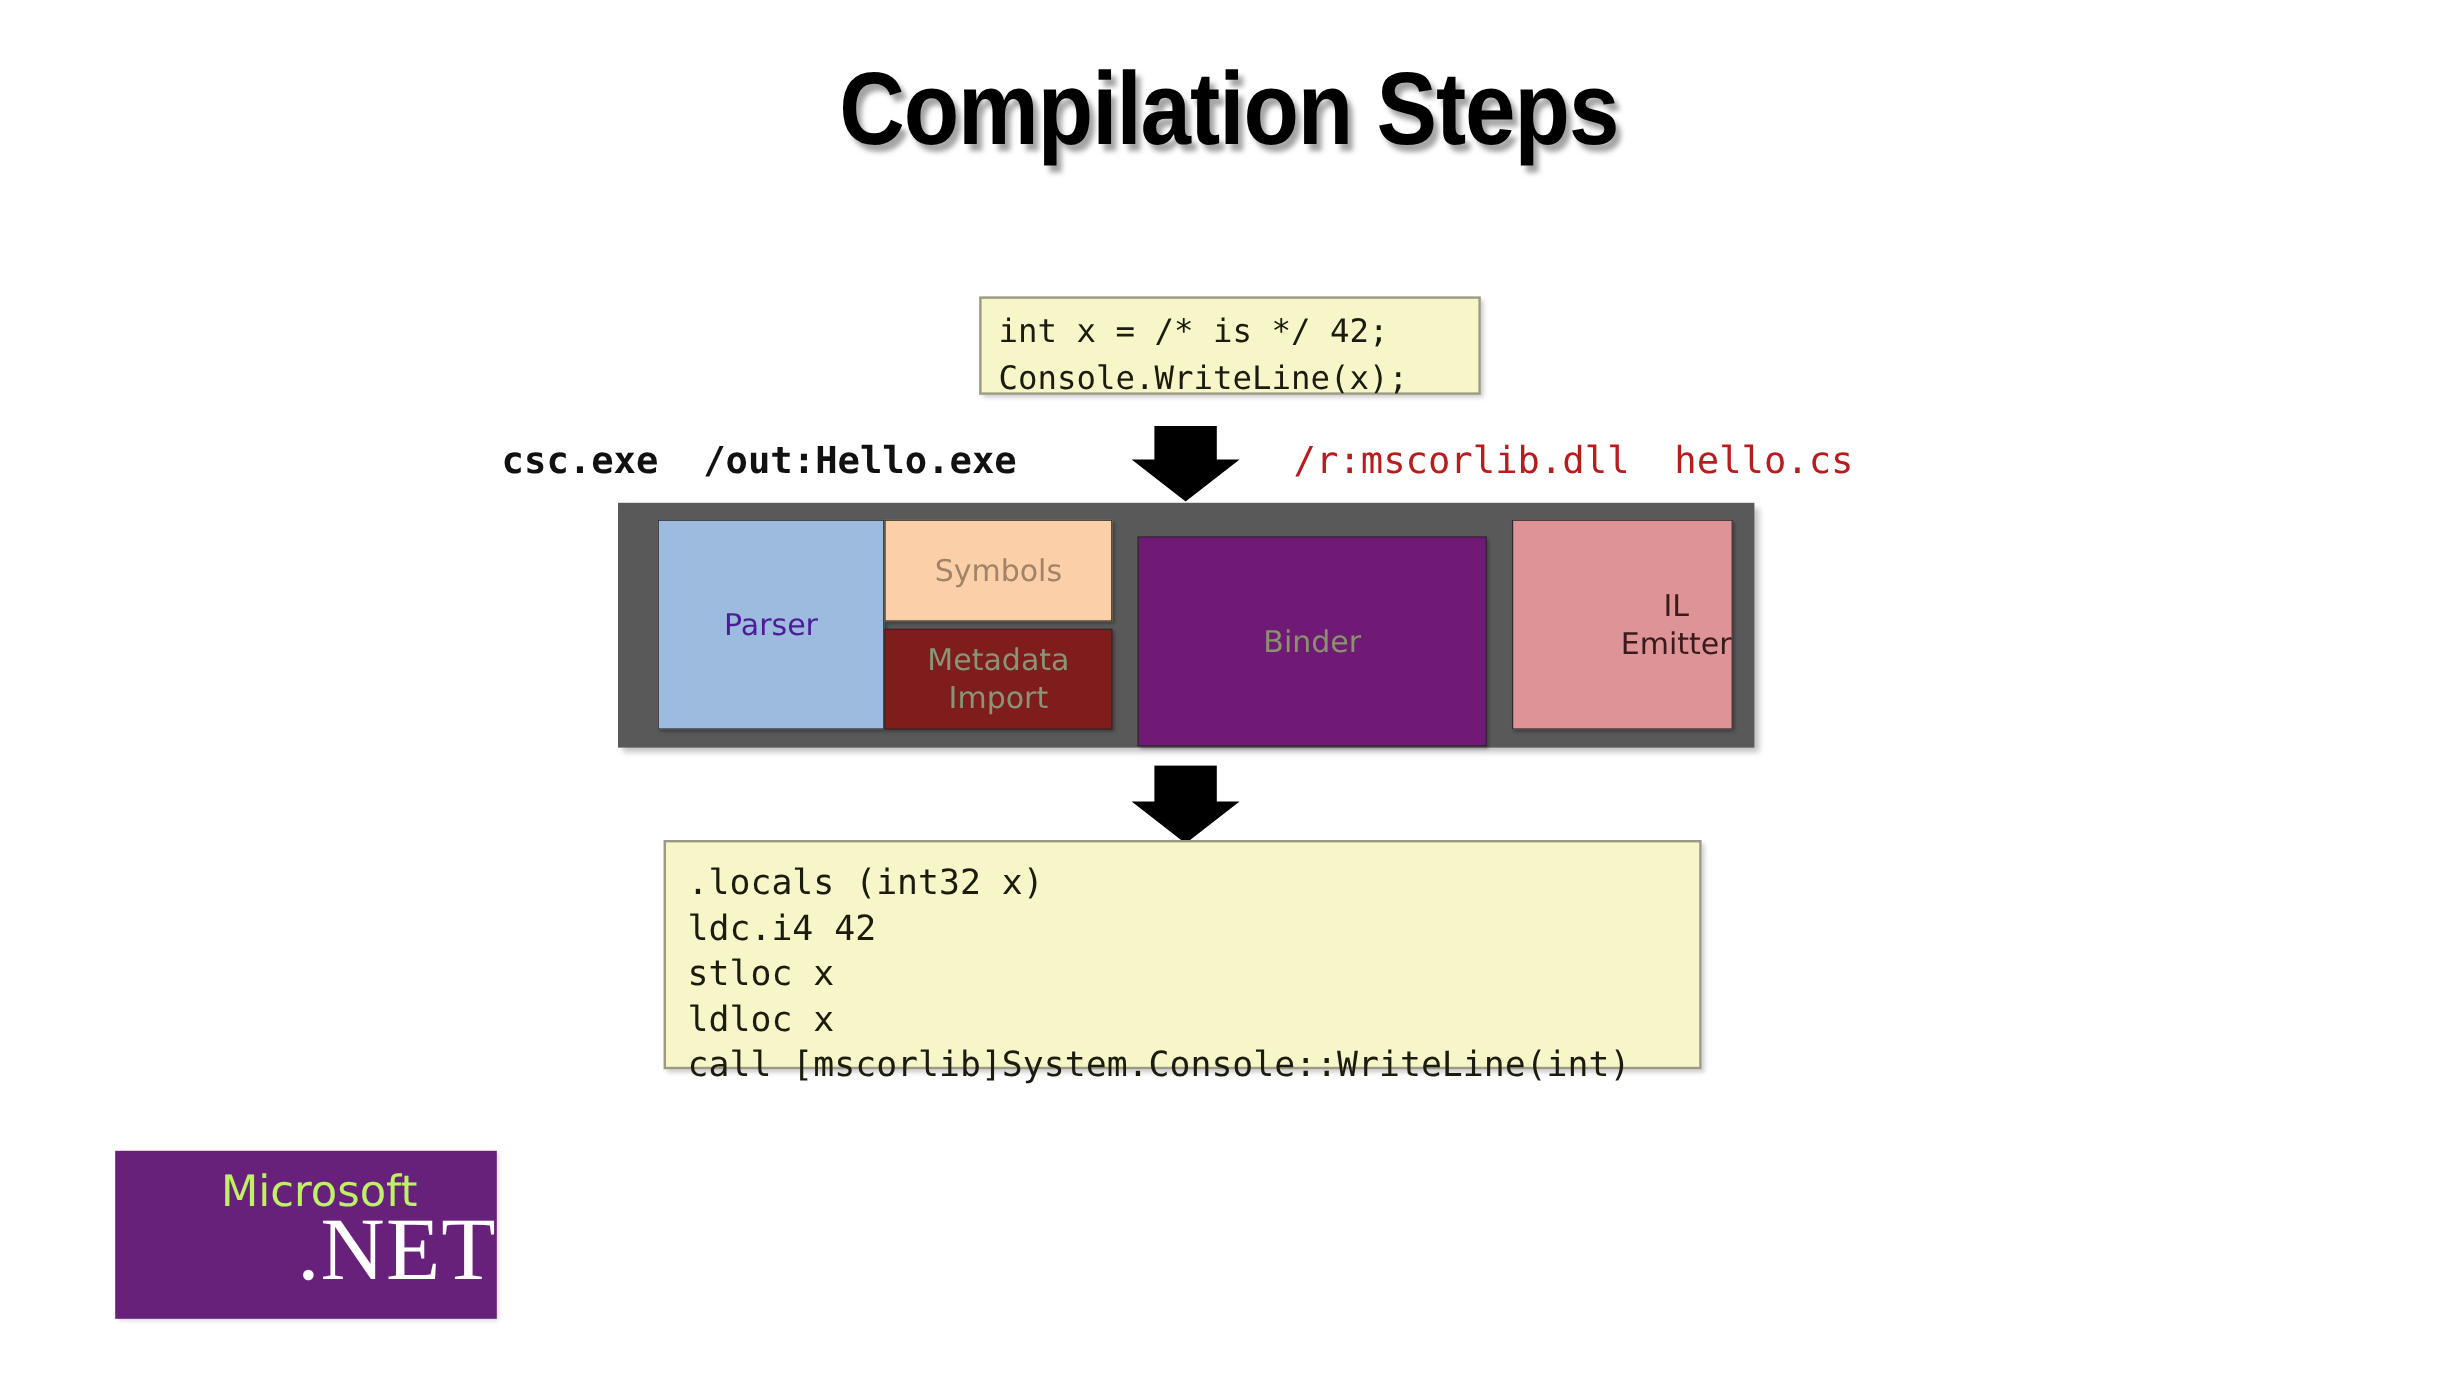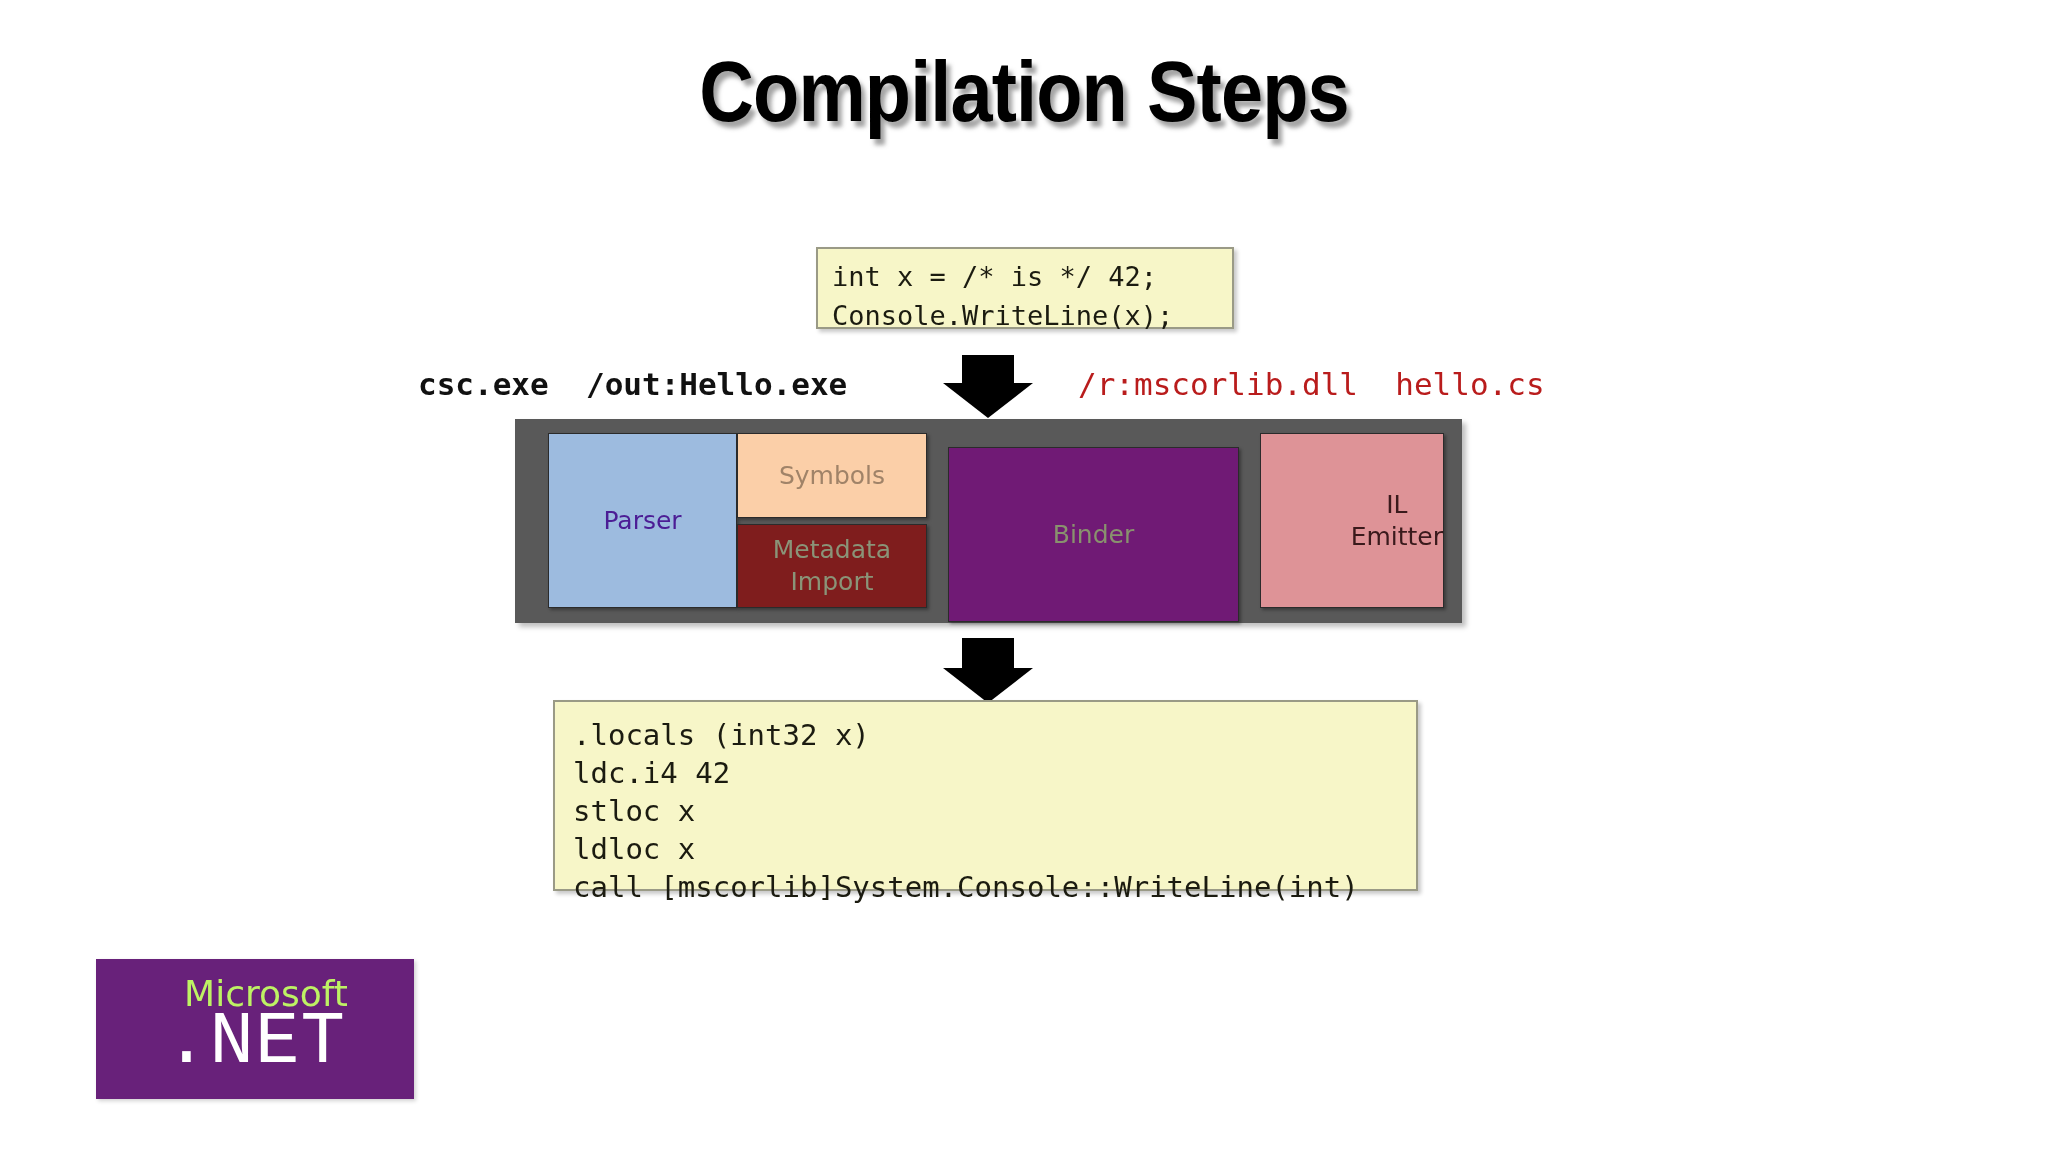--- a/index.html
+++ b/index.html
@@ -235,23 +235,23 @@
     font-size: 36px;
     font-weight: normal;
     letter-spacing: 0px;
     transform: translateX(11px);
   }
   #dotnet-logo-net {
     position: absolute;
     left: 0;
     top: 42px;
     width: 318px;
-    text-align: center;
+    text-align: right;
     color: #ffffff;
-    font-family: Liberation Mono, monospace;
+    font-family: Liberation Serif, serif;
     font-size: 74px;
     font-weight: normal;
     line-height: 82px;
     letter-spacing: 1px;
   }
 </style>
 </head>
 <body>
 
 <div id="slide">

